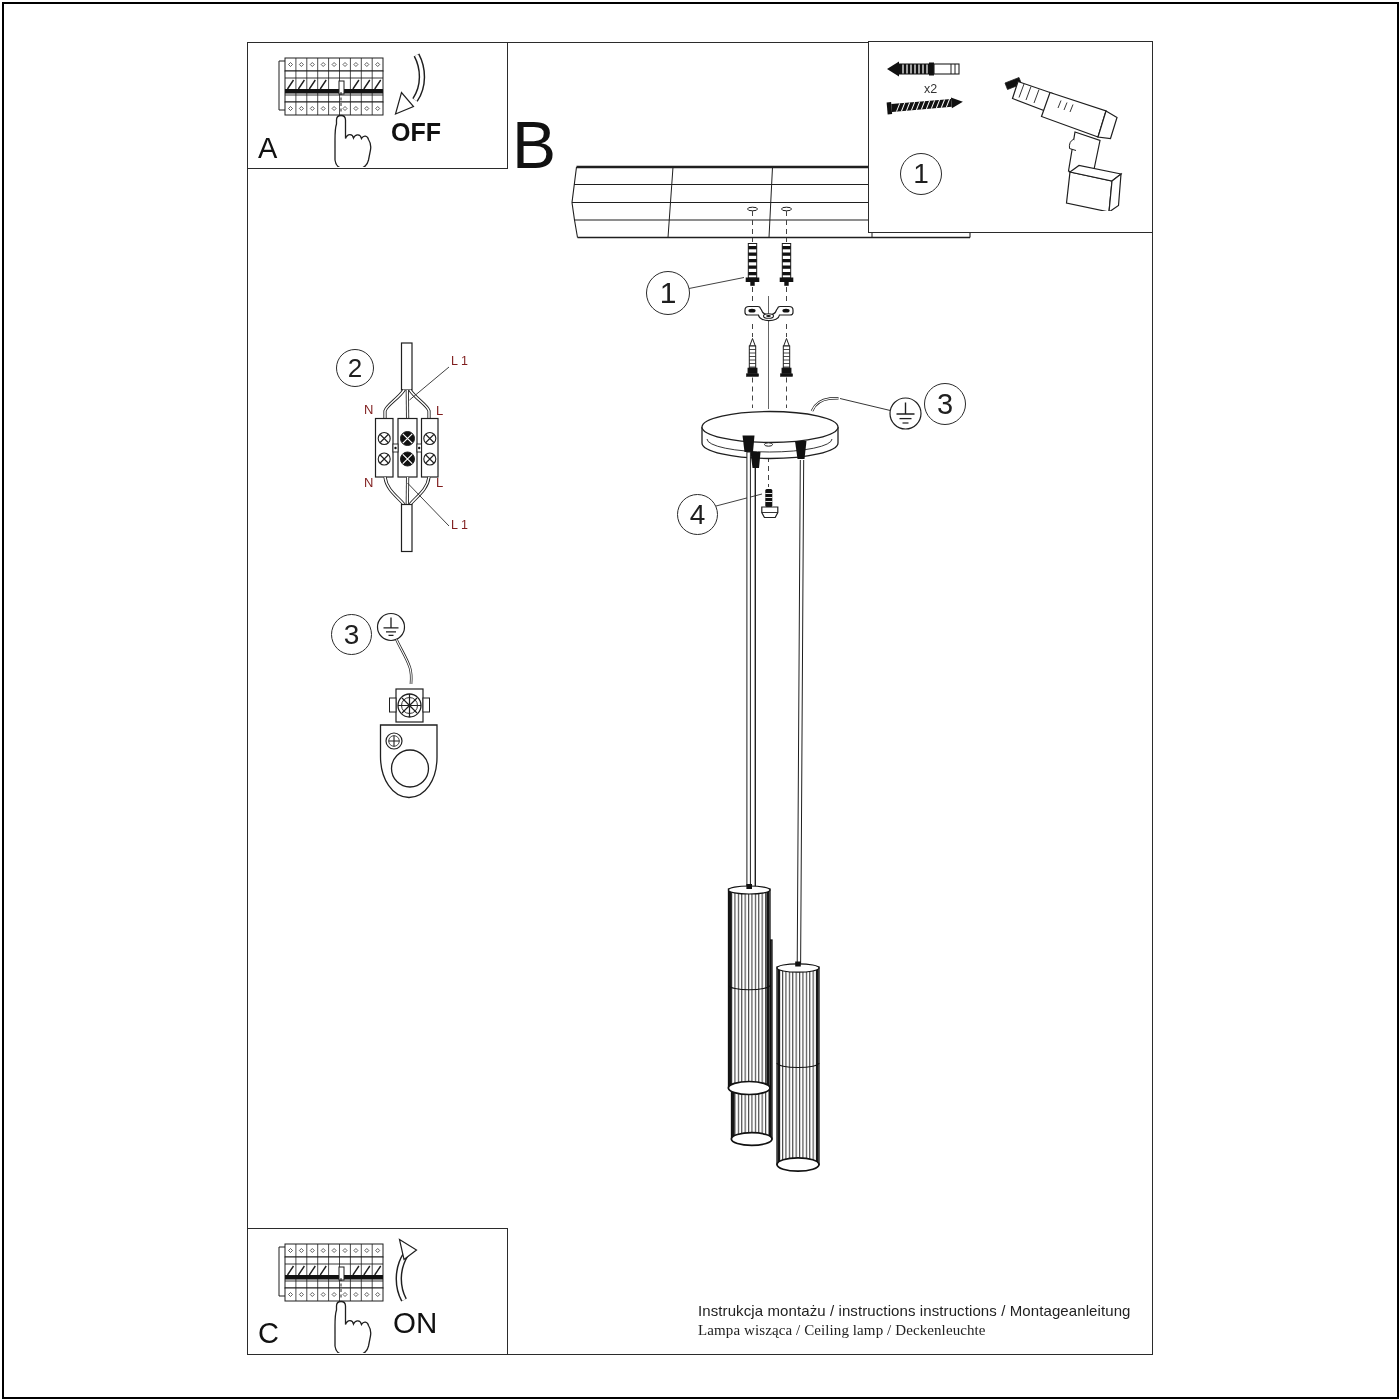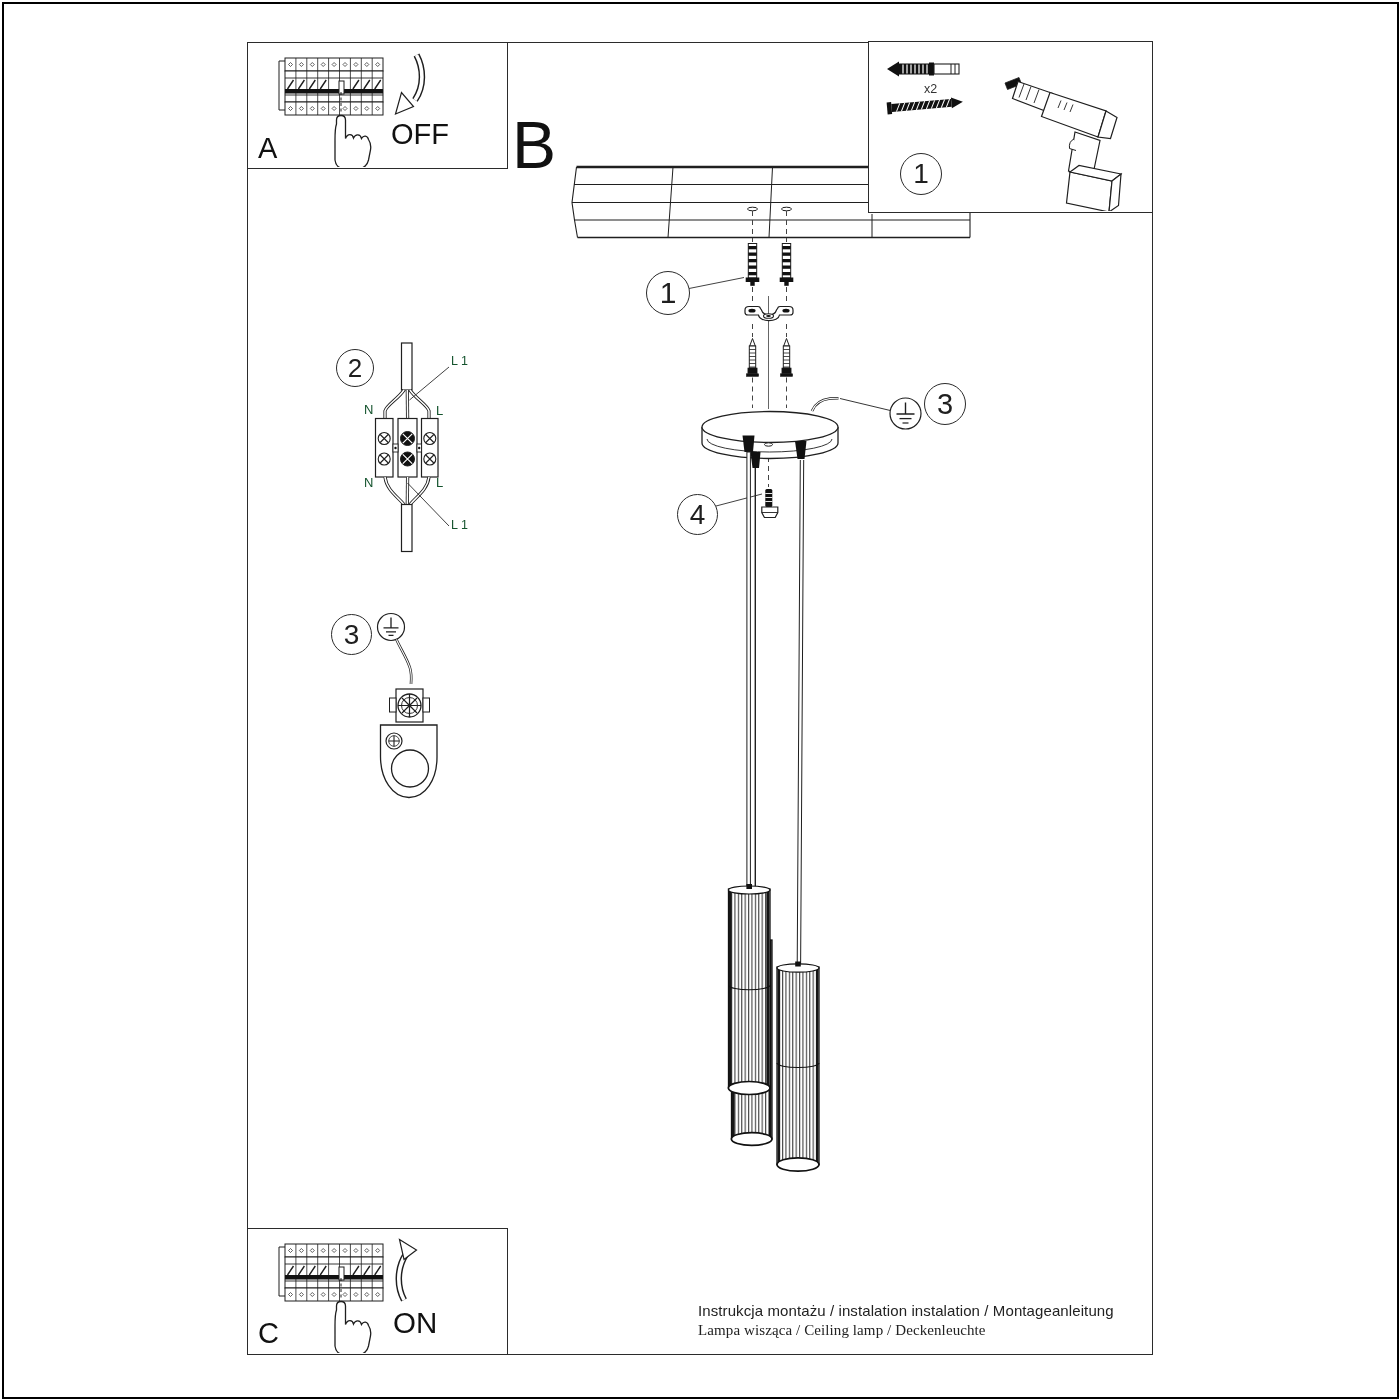--- a/index.html
+++ b/index.html
@@ -6,21 +6,21 @@
   #canvas{position:relative;width:1400px;height:1400px;background:#fff;overflow:hidden;
           font-family:"Liberation Sans",sans-serif;color:#1f1f1f;}
   #outer-border{position:absolute;left:2px;top:2px;width:1393px;height:1393px;border:2px solid #000;}
   #main-frame{position:absolute;left:247px;top:42px;width:906px;height:1313px;border:1.5px solid #2b2b2b;box-sizing:border-box;z-index:1;}
   #art{position:absolute;left:0;top:0;z-index:2;}
   .panel-box{position:absolute;background:#fff;border:1.5px solid #2b2b2b;box-sizing:border-box;z-index:3;}
   .callout{position:absolute;border:1.6px solid #2b2b2b;border-radius:50%;background:#fff;
            display:flex;align-items:center;justify-content:center;z-index:4;box-sizing:border-box;}
   .lbl{position:absolute;z-index:4;line-height:1;white-space:pre;}
   .biglbl{font-size:30px;color:#111;}
-  .wire-lbl{font-size:13px;color:#14532d;z-index:4;}
+  .wire-lbl{font-size:13px;color:#7f1d1d;z-index:4;}
   .footer-line{position:absolute;left:698px;font-size:15px;color:#222;z-index:4;letter-spacing:0.1px;}
 </style>
 </head>
 <body>
 
 <div id="canvas">
 
   <div id="outer-border"></div>
   <div id="main-frame"></div>
 
@@ -258,21 +258,21 @@
       </g>
       <path d="M93,49 V69" stroke="#1f1f1f" stroke-width="1" stroke-dasharray="3,2.5" fill="none"></path>
       <path d="M88.5,77 Q88.5,72.5 93,72.5 Q97.5,72.5 97.5,77 L97.5,95.5 C99.5,90.5 104.5,90.5 105.5,95 C107.5,90.5 112.5,91 113.5,95.5 C115.5,92 119.5,92.5 120.5,96.5 Q123.5,101 122.5,107 L120.5,117 Q118.5,125.5 110,125.5 L96.5,125.5 Q88,125.5 87,117 L87,97 Q87,85 88.5,81 Z" fill="#fff" stroke="#1f1f1f" stroke-width="1.3"></path>
       <g>
         <path d="M168.5,12 C175.5,25 176.5,43 167,57" stroke="#1f1f1f" stroke-width="6.5" fill="none"></path>
         <path d="M168.5,12 C175.5,25 176.5,43 167,57" stroke="#fff" stroke-width="3.6" fill="none"></path>
         <polygon points="147.5,71 165.5,63.5 153.5,49.5" fill="#fff" stroke="#1f1f1f" stroke-width="1.2"></polygon>
       </g>
     </svg>
     <span class="lbl biglbl" style="left:10px;top:91px;font-size:29px;">A</span>
-    <span class="lbl biglbl" style="left:143px;top:77px;font-size:29px;">OFF</span>
+    <span class="lbl biglbl" style="left:143px;top:77px;font-size:25px;font-weight:bold;">OFF</span>
   </div>
 
   <div class="panel-box" style="left:247px;top:1228px;width:261px;height:127px;">
     <svg width="258" height="124" viewBox="0 0 258 124">
       <g transform="translate(29,15)" stroke="#1f1f1f" fill="#fff">
         <polyline points="8,3 2,3 2,52 8,52" fill="none" stroke-width="1"></polyline>
         <rect x="8" y="0" width="98" height="13" stroke-width="1"></rect>
         <rect x="8" y="13" width="98" height="31" stroke-width="1"></rect>
         <rect x="8" y="44" width="98" height="13" stroke-width="1"></rect>
         <path d="M18.9,0 V13 M29.8,0 V13 M40.7,0 V13 M51.6,0 V13 M62.5,0 V13 M73.4,0 V13 M84.3,0 V13 M95.2,0 V13" stroke-width="0.8" fill="none"></path>
@@ -292,21 +292,21 @@
       <g>
         <path d="M156,71 C149,58 148.5,40 158,25" stroke="#1f1f1f" stroke-width="6.5" fill="none"></path>
         <path d="M156,71 C149,58 148.5,40 158,25" stroke="#fff" stroke-width="3.6" fill="none"></path>
         <polygon points="151.5,10.5 168.5,21 156,30.5" fill="#fff" stroke="#1f1f1f" stroke-width="1.2"></polygon>
       </g>
     </svg>
     <span class="lbl biglbl" style="left:10px;top:90px;font-size:29px;">C</span>
     <span class="lbl biglbl" style="left:145px;top:79px;font-size:29.5px;text-align:right;">ON</span>
   </div>
 
-  <div class="panel-box" style="left:868px;top:41px;width:285px;height:172px;">
+  <div class="panel-box" style="left:868px;top:41px;width:285px;height:192px;">
     <svg width="282" height="169" viewBox="0 0 282 169">
       <g transform="translate(18,18)">
         <polygon points="0,9 12,1.5 12,16.5" fill="#111"></polygon>
         <rect x="12" y="3.5" width="30" height="11" fill="#111"></rect>
         <path d="M16,4.5 V13.5 M20,4.5 V13.5 M24,4.5 V13.5 M28,4.5 V13.5 M32,4.5 V13.5 M36,4.5 V13.5 M40,4.5 V13.5" stroke="#fff" stroke-width="1.2"></path>
         <rect x="42" y="2.5" width="5" height="13" fill="#111"></rect>
         <rect x="47" y="4" width="25" height="10" fill="#fff" stroke="#1f1f1f" stroke-width="1.1"></rect>
         <path d="M64,4 V14 M68,4 V14" stroke="#1f1f1f" stroke-width="1"></path>
       </g>
       <g transform="translate(18,55) rotate(-5 40 8)">
@@ -353,16 +353,16 @@
     <span>3</span>
   </div>
 
   <span class="lbl wire-lbl" style="left:364px;top:403px;">N</span>
   <span class="lbl wire-lbl" style="left:436px;top:404px;">L</span>
   <span class="lbl wire-lbl" style="left:364px;top:476px;">N</span>
   <span class="lbl wire-lbl" style="left:436px;top:476px;">L</span>
   <span class="lbl wire-lbl" style="left:451px;top:355px;font-size:12.5px;">L 1</span>
   <span class="lbl wire-lbl" style="left:451px;top:519px;font-size:12.5px;">L 1</span>
 
-  <span class="footer-line" style="top:1302px;">Instrukcja montażu / instalation instalation / Montageanleitung</span>
+  <span class="footer-line" style="top:1302px;">Instrukcja montażu / instructions instructions / Montageanleitung</span>
   <span class="footer-line" style="top:1322px;font-family:Liberation Serif, serif;">Lampa wisząca / Ceiling lamp / Deckenleuchte</span>
 
 </div>
 
 </body></html>

